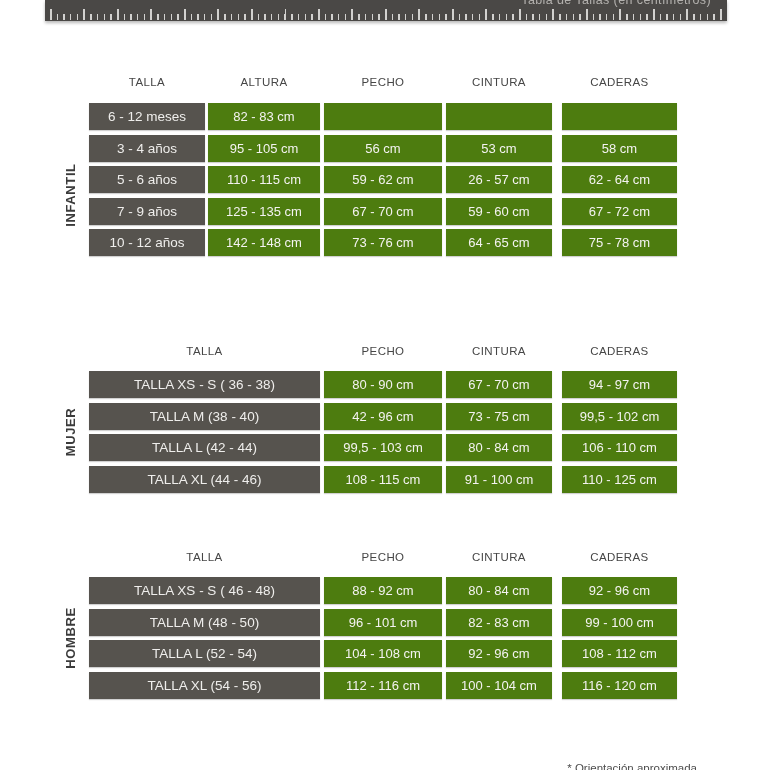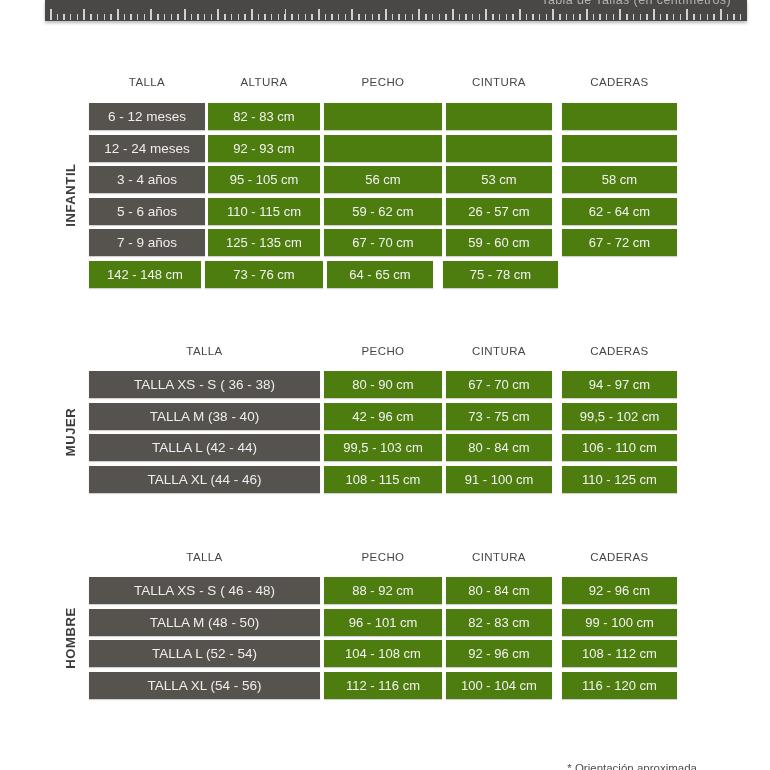--- a/index.html
+++ b/index.html
@@ -3,21 +3,21 @@
 <meta charset="utf-8">
 <style>
   html,body{margin:0;padding:0;}
   body{
     width:770px;height:770px;position:relative;background:#ffffff;
     font-family:"Liberation Sans",sans-serif;overflow:hidden;
   }
   
   .ruler{
     position:absolute;left:45px;top:0;width:682px;height:21px;
-    background:#4a4846;box-shadow:0 2px 3px rgba(0,0,0,.28);overflow:hidden;padding-left:20px;
+    background:#4a4846;box-shadow:0 2px 3px rgba(0,0,0,.28);overflow:hidden;
   }
   .ruler-title{
     position:absolute;right:16px;top:-7px;font-size:12.5px;color:#b3b1ae;
     letter-spacing:.4px;white-space:nowrap;
   }
   .ticks{position:absolute;left:5px;right:5px;bottom:1px;}
   .ticks.minor{height:6px;background:repeating-linear-gradient(90deg,#d2d1cf 0,#d2d1cf 1.4px,transparent 1.4px,transparent 6.7px);}
   .ticks.major{height:11px;background:repeating-linear-gradient(90deg,#d2d1cf 0,#d2d1cf 1.6px,transparent 1.6px,transparent 33.5px);}
   
   .size-table{position:absolute;left:89px;width:588px;}
@@ -72,27 +72,20 @@
       <div class="hcell c4">CADERAS</div>
     </div>
     <div class="row">
       <div class="cell dark c0">6 - 12 meses</div>
       <div class="cell gray c1">82 - 83 cm</div>
       <div class="cell gray c2"></div>
       <div class="cell gray c3"></div>
       <div class="cell gray c4"></div>
     </div>
     <div class="row">
-      <div class="cell dark c0">12 - 24 meses</div>
-      <div class="cell gray c1">92 - 93 cm</div>
-      <div class="cell gray c2"></div>
-      <div class="cell gray c3"></div>
-      <div class="cell gray c4"></div>
-    </div>
-    <div class="row">
       <div class="cell dark c0">3 - 4 años</div>
       <div class="cell gray c1">95 - 105 cm</div>
       <div class="cell gray c2">56 cm</div>
       <div class="cell gray c3">53 cm</div>
       <div class="cell gray c4">58 cm</div>
     </div>
     <div class="row">
       <div class="cell dark c0">5 - 6 años</div>
       <div class="cell gray c1">110 - 115 cm</div>
       <div class="cell gray c2">59 - 62 cm</div>
@@ -100,20 +93,21 @@
       <div class="cell gray c4">62 - 64 cm</div>
     </div>
     <div class="row">
       <div class="cell dark c0">7 - 9 años</div>
       <div class="cell gray c1">125 - 135 cm</div>
       <div class="cell gray c2">67 - 70 cm</div>
       <div class="cell gray c3">59 - 60 cm</div>
       <div class="cell gray c4">67 - 72 cm</div>
     </div>
     <div class="row">
+      <div class="cell dark c0">10 - 12 años</div>
       <div class="cell gray c1">142 - 148 cm</div>
       <div class="cell gray c2">73 - 76 cm</div>
       <div class="cell gray c3">64 - 65 cm</div>
       <div class="cell gray c4">75 - 78 cm</div>
     </div>
   </section>
 <section class="size-table sec-mujer">
     <div class="side-label">MUJER</div>
     <div class="header-row">
       <div class="hcell cw">TALLA</div>

